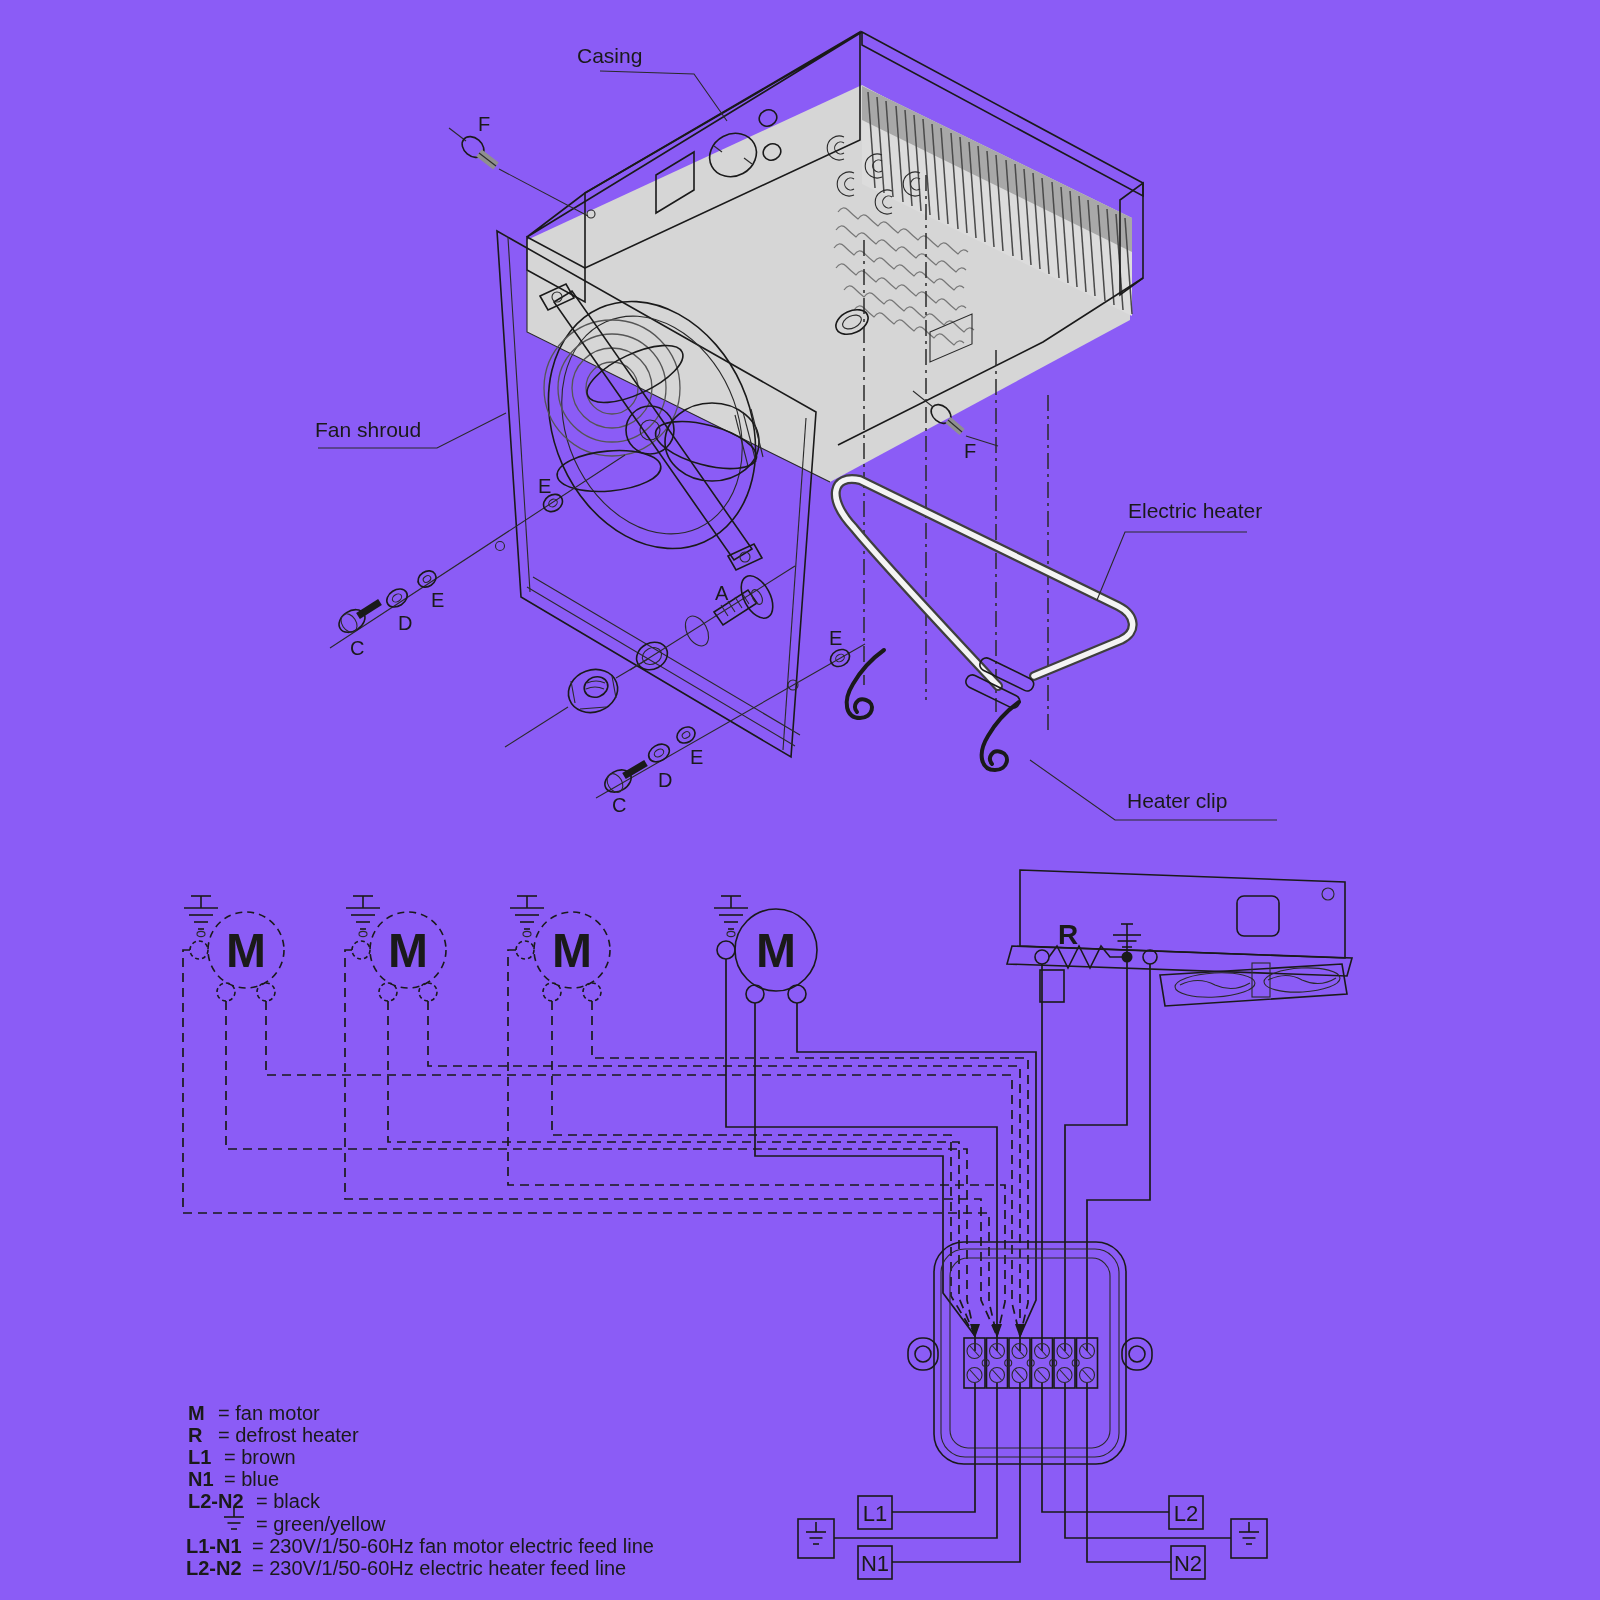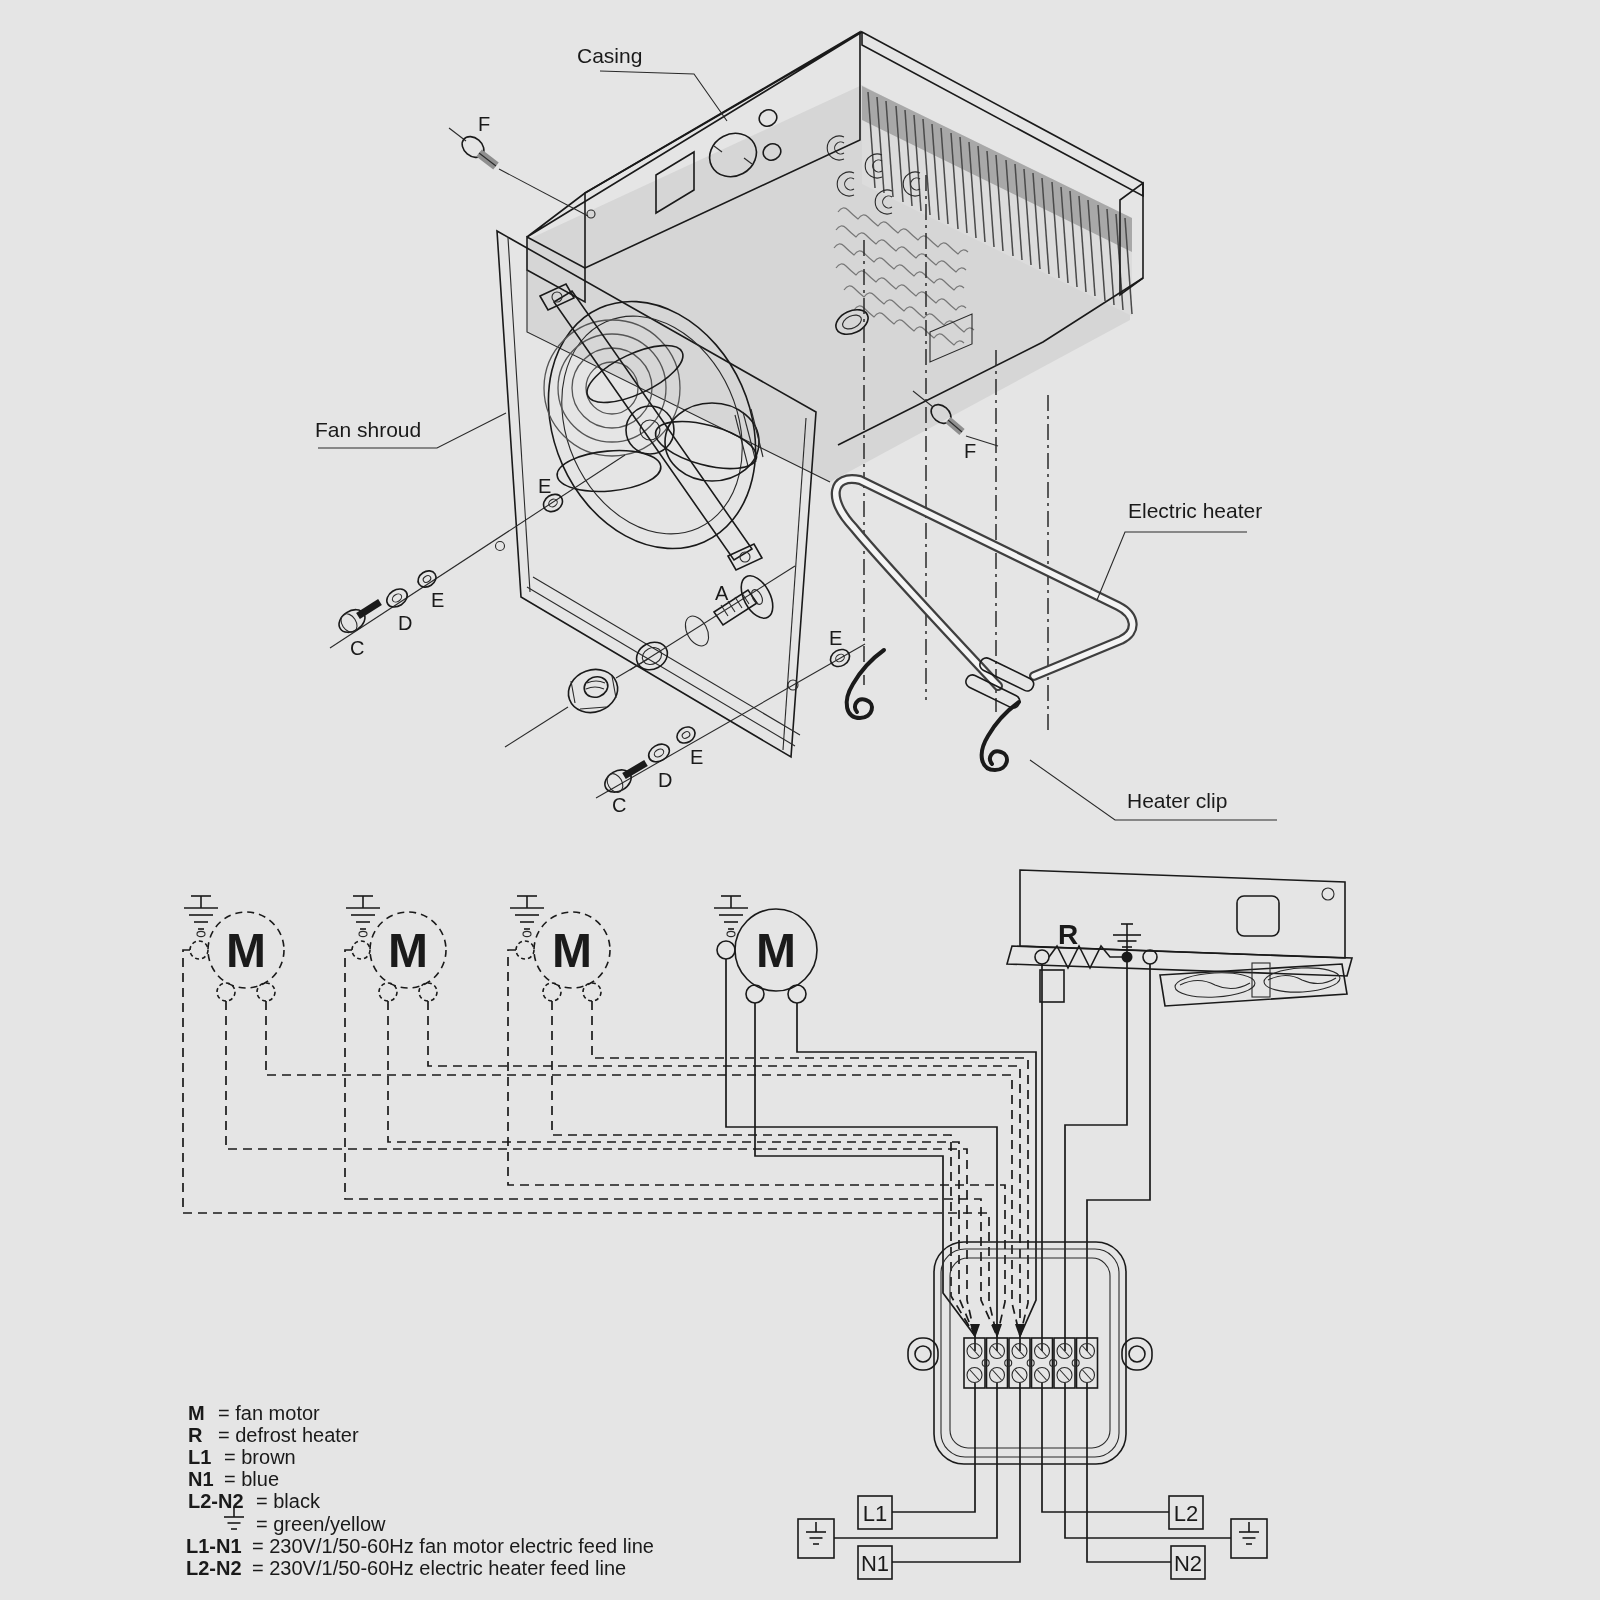--- a/index.html
+++ b/index.html
@@ -1,16 +1,16 @@
 <!DOCTYPE html>
 <html><head>
 <meta charset="utf-8">
 <style>
   html,body{margin:0;padding:0;background:#fff;}
-  .canvas{position:relative;width:1600px;height:1600px;background:#e5e5e5;overflow:hidden;
+  .canvas{position:relative;width:1600px;height:1600px;background:#8b5cf6;overflow:hidden;
           font-family:"Liberation Sans", sans-serif;}
   svg{position:absolute;left:0;top:0;}
   svg text{fill:#1a1a1a;font-family:"Liberation Sans", sans-serif;}
   .lbl{font-size:21px;}
   .letter{font-size:20px;}
   .m-label{font-size:48px;font-weight:bold;}
   .r-label{font-size:28px;font-weight:bold;}
   .term-label{font-size:22px;}
   .leg-key{font-size:20px;font-weight:bold;}
   .leg-val{font-size:20px;}

